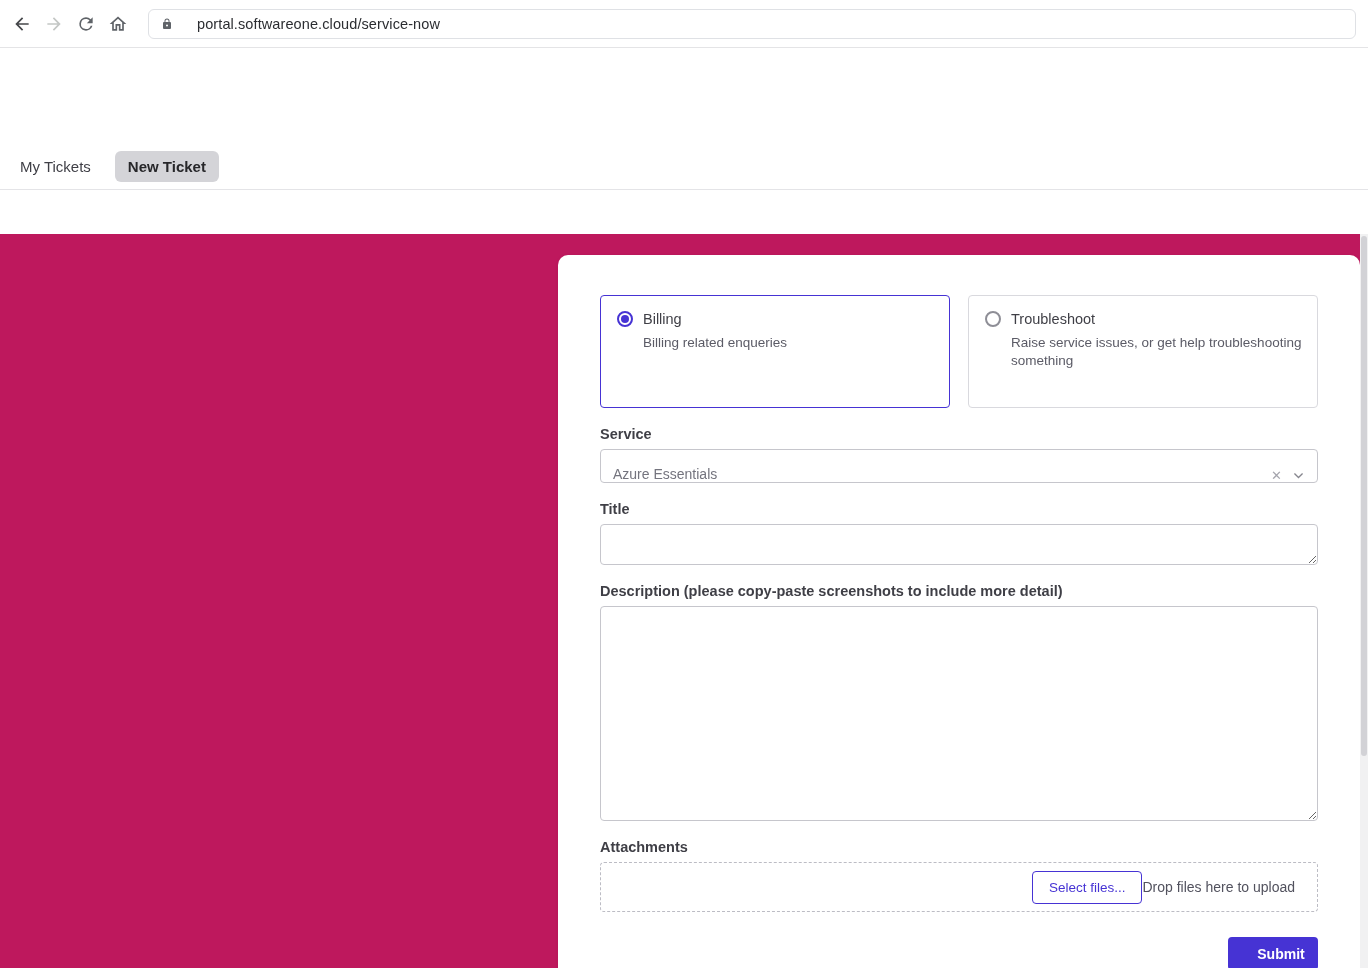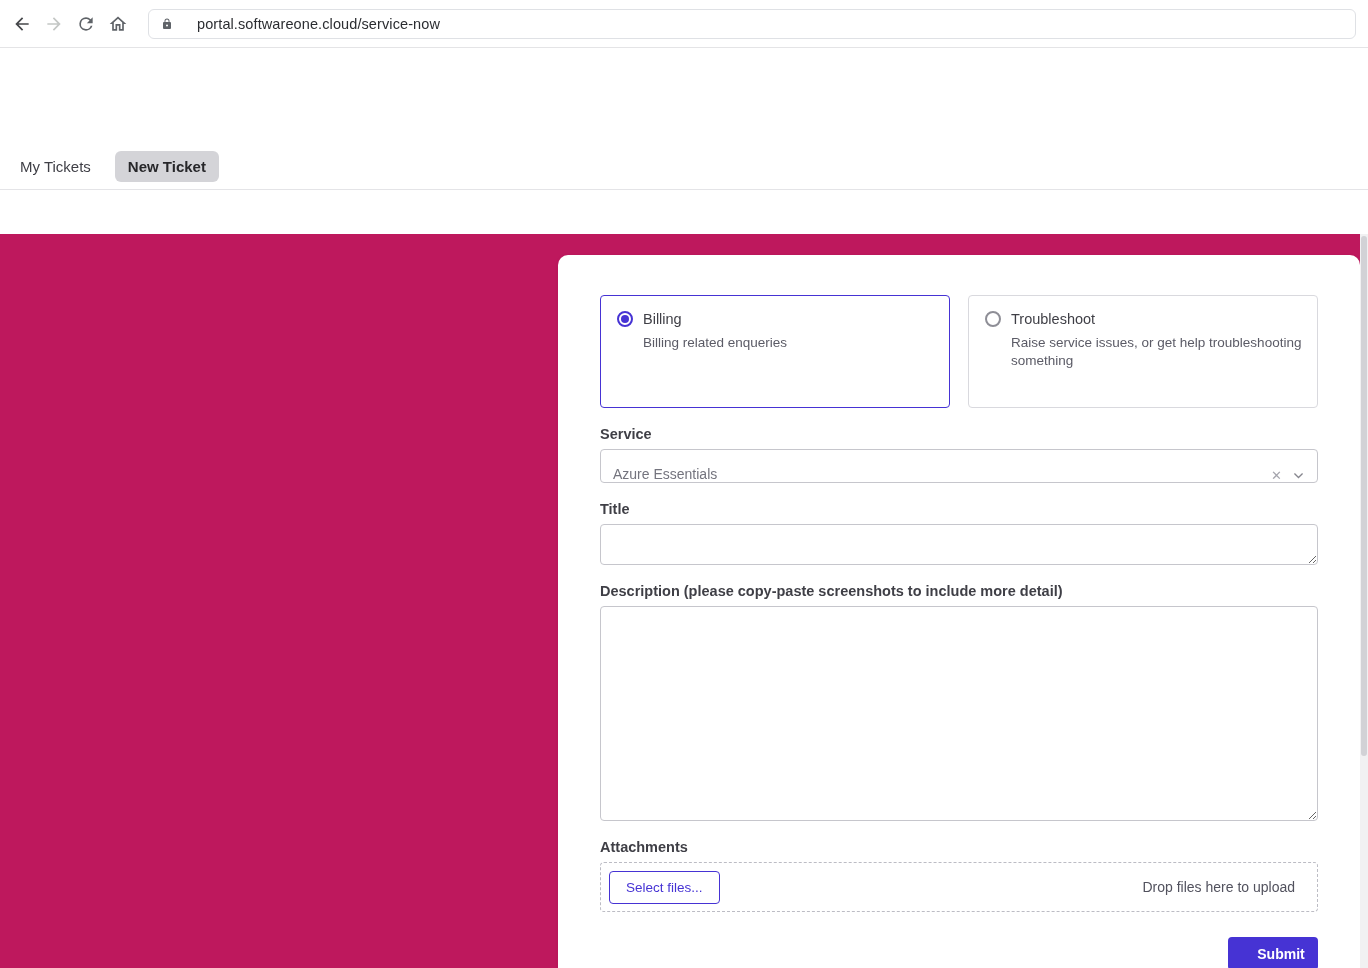--- a/index.html
+++ b/index.html
@@ -108,21 +108,21 @@
     display: block; margin-top: 5px; width: 100%; border: 1px solid #c6c6cc;
     border-radius: 4px; resize: both; font-family: "Liberation Sans", sans-serif;
     font-size: 14px; color: #3f3f46; padding: 8px 10px; outline: none; background: #fff;
   }
   .ta-title { height: 41px; }
   .ta-desc { height: 215px; margin-top: 5px; }
 
   
   .attach-box {
     margin-top: 5px; height: 50px; border: 1px dashed #bcbcc4; border-radius: 4px;
-    display: flex; align-items: center; justify-content: space-between; padding: 12px 8px;
+    display: flex; align-items: center; justify-content: flex-end; padding: 12px 8px;
   }
   .select-files-btn {
     border: 1px solid var(--accent); color: var(--accent); background: #fff;
     border-radius: 4px; padding: 8px 16px; font-size: 13.5px; cursor: pointer;
     font-family: "Liberation Sans", sans-serif;
   }
   .drop-hint { color: #52525e; font-size: 14px; margin-right: 14px; }
 
   
   .submit-row { margin-top: 25px; display: flex; justify-content: flex-end; }

